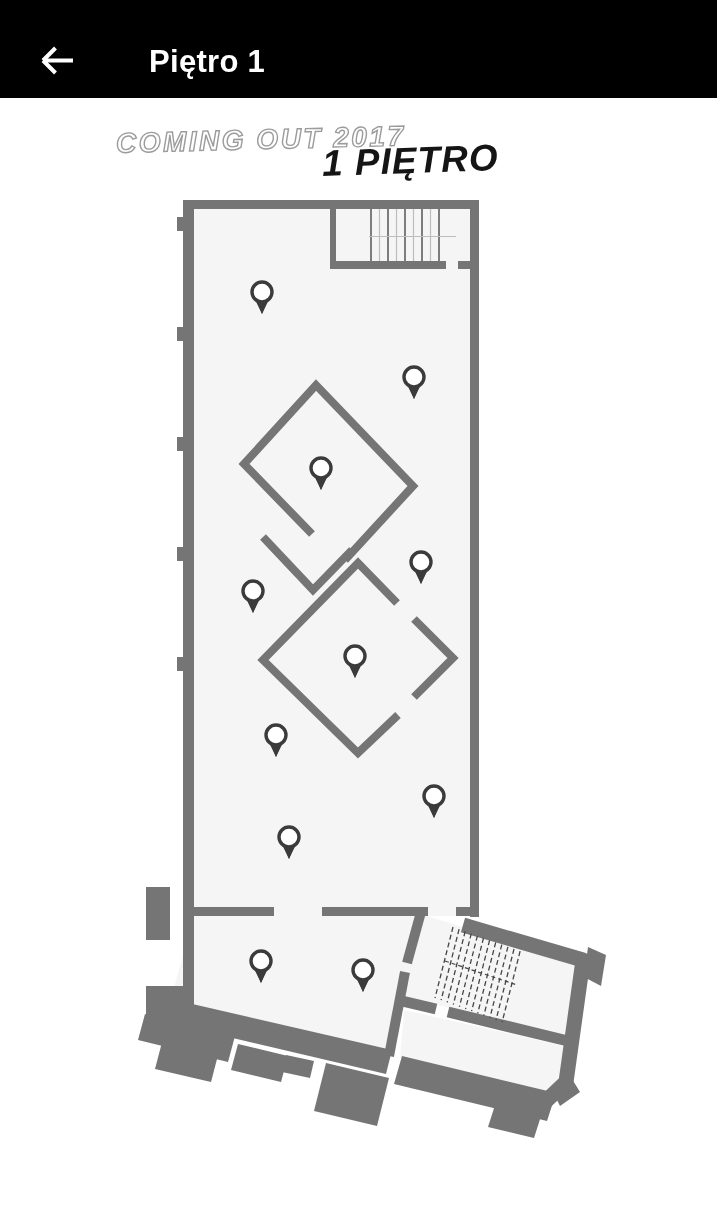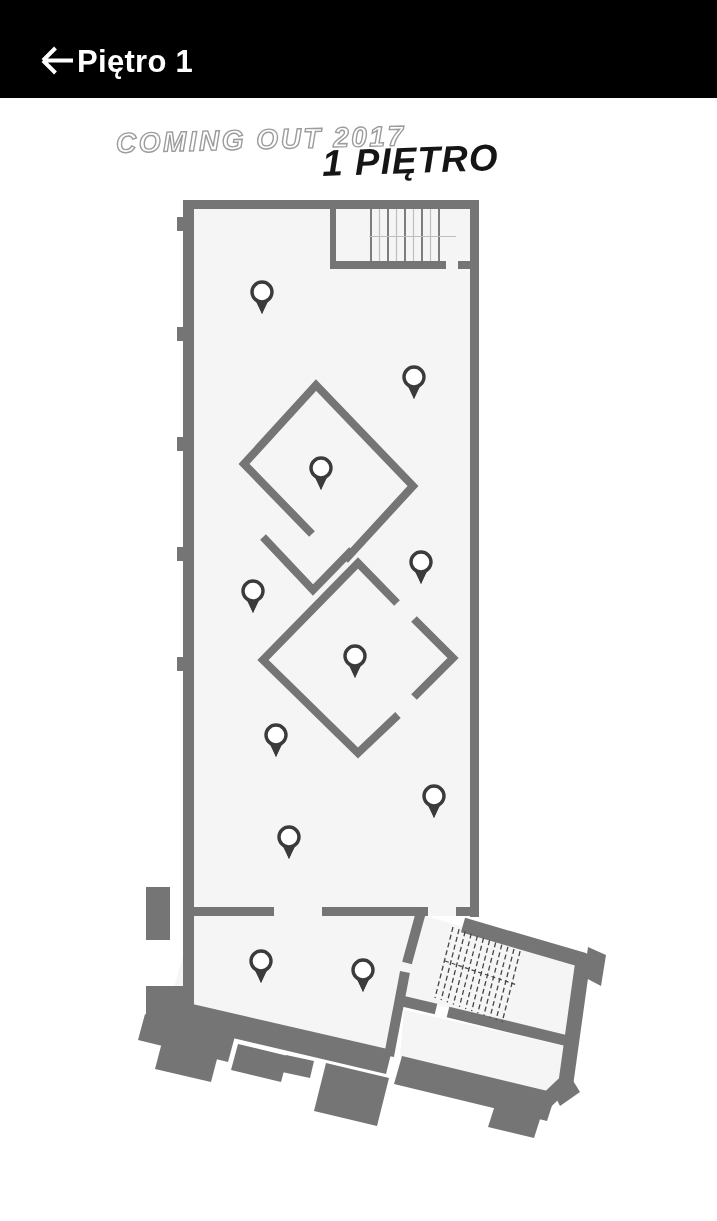--- a/index.html
+++ b/index.html
@@ -21,20 +21,21 @@
   .back-btn{
     width:40px; height:40px;
     background:none; border:none; padding:0;
     display:flex; align-items:center; justify-content:center;
     cursor:pointer;
   }
   .app-bar-title{
     color:#ffffff;
     font-size:31px;
     font-weight:600;
+    margin-left:72px;
     letter-spacing:0.3px;
     white-space:nowrap;
   }
   .map-stage{
     position:absolute; left:0; top:98px;
     width:717px; height:1123px;
   }
   .map-stage svg.plan{
     position:absolute; left:0; top:0;
   }

